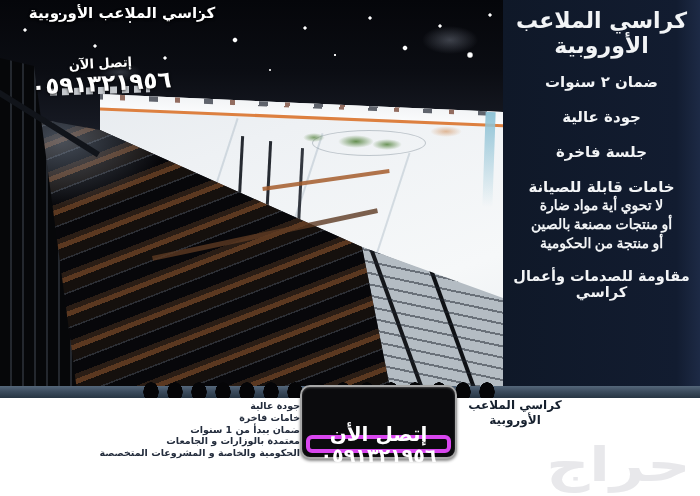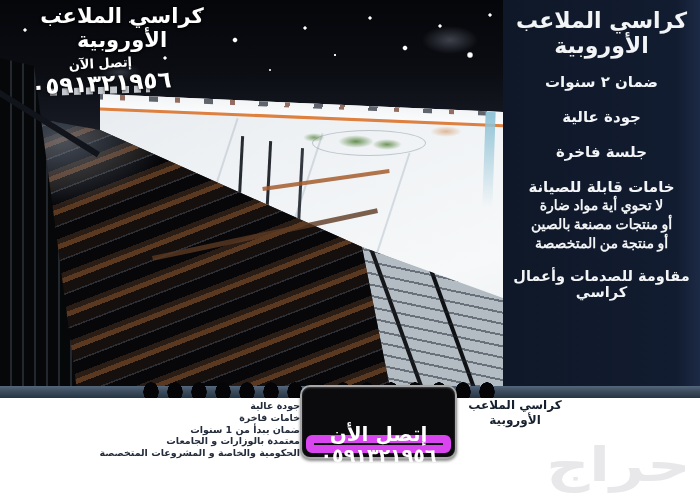--- a/index.html
+++ b/index.html
@@ -84,21 +84,21 @@
       linear-gradient(#060709,#060709);}
   .handrail{position:absolute;left:-6px;top:86px;width:125px;height:6px;background:#11141a;
     transform:rotate(32deg);transform-origin:left top;}
 
   .seat-silhouette{position:absolute;left:140px;top:376px;width:362px;height:22px;z-index:3;
     background-image:radial-gradient(11px 14px at 11px 16px,#050507 68%,rgba(0,0,0,0) 71%);
     background-size:24px 22px;background-repeat:repeat-x;}
 
   
   .photo-title{position:absolute;left:6px;top:4px;width:232px;z-index:4;color:#ffffff;
-    font-size:21px;font-weight:bold;text-align:center;direction:rtl;
+    font-size:15px;font-weight:bold;text-align:center;direction:rtl;
     text-shadow:0 1px 3px rgba(0,0,0,.9),0 0 2px rgba(0,0,0,.8);}
   .photo-call{position:absolute;left:26px;top:56px;width:150px;z-index:4;color:#ffffff;
     text-align:center;direction:rtl;transform:rotate(-3deg);
     text-shadow:0 1px 3px rgba(0,0,0,.9);}
   .photo-call .call-label{font-size:13px;font-weight:bold;display:block;}
   .photo-call .call-phone{font-size:23px;font-weight:bold;display:block;line-height:24px;letter-spacing:1px;}
 
   
   .panel{position:absolute;left:503px;top:0;width:197px;height:398px;z-index:1;
     background:linear-gradient(90deg,#0f1828 0%,#121c30 88%,#1d2a45 100%);
@@ -114,21 +114,21 @@
   .band{position:absolute;left:0;top:386px;width:700px;height:12px;z-index:2;
     background:linear-gradient(180deg,#55677a 0%,#3c4c5e 45%,#273543 100%);}
 
   
   .bottom{position:absolute;left:0;top:398px;width:700px;height:98px;background:#ffffff;}
   .details{position:absolute;left:0;right:400px;top:2px;direction:rtl;text-align:right;
     color:#232c3c;font-size:9.5px;font-weight:bold;line-height:11.8px;}
   .contact-box{position:absolute;left:300px;top:-13px;width:157px;height:74px;z-index:5;
     background:#0b0b0d;border:2px solid #a7a7a7;border-radius:10px;
     box-shadow:0 2px 3px rgba(0,0,0,.45),inset 0 1px 2px rgba(255,255,255,.25);box-sizing:border-box;}
-  .contact-inner{position:absolute;inset:4px;border:8px solid #d946ef;border-radius:6px;
+  .contact-inner{position:absolute;inset:4px;border:4px solid #d946ef;border-radius:6px;
     display:flex;flex-direction:column;align-items:center;justify-content:center;
     color:#ffffff;direction:rtl;margin-top:44px;}
   .contact-inner .call-label{font-size:20px;font-weight:bold;line-height:22px;}
   .contact-inner .call-phone{font-size:19px;font-weight:bold;line-height:21px;letter-spacing:1px;}
   .brand{position:absolute;left:468px;top:0;width:94px;text-align:center;direction:rtl;
     color:#16202e;font-size:12px;font-weight:bold;line-height:15px;}
   .watermark{position:absolute;right:10px;top:38px;color:#e8e8eb;font-size:48px;font-weight:bold;
     direction:rtl;transform:scaleX(1.25);transform-origin:right center;letter-spacing:4px;}
 </style>
 </head>
@@ -181,21 +181,21 @@
     <div class="panel-title">
       <div>كراسي الملاعب</div>
       <div>الأوروبية</div>
     </div>
     <div class="feature first">ضمان ٢ سنوات</div>
     <div class="feature">جودة عالية</div>
     <div class="feature">جلسة فاخرة</div>
     <div class="feature">خامات قابلة للصيانة</div>
     <div class="quality-line">لا تحوي أية مواد ضارة</div>
     <div class="quality-line">أو منتجات مصنعة بالصين</div>
-    <div class="quality-line">أو منتجة من المتخصصة</div>
+    <div class="quality-line">أو منتجة من الحكومية</div>
     <div class="feature last">مقاومة للصدمات وأعمال كراسي</div>
   </div>
 
   <div class="band"></div>
   <div class="seat-silhouette"></div>
 
   <div class="bottom">
     <div class="details">
       <div>جودة عالية</div>
       <div>خامات فاخرة</div>

